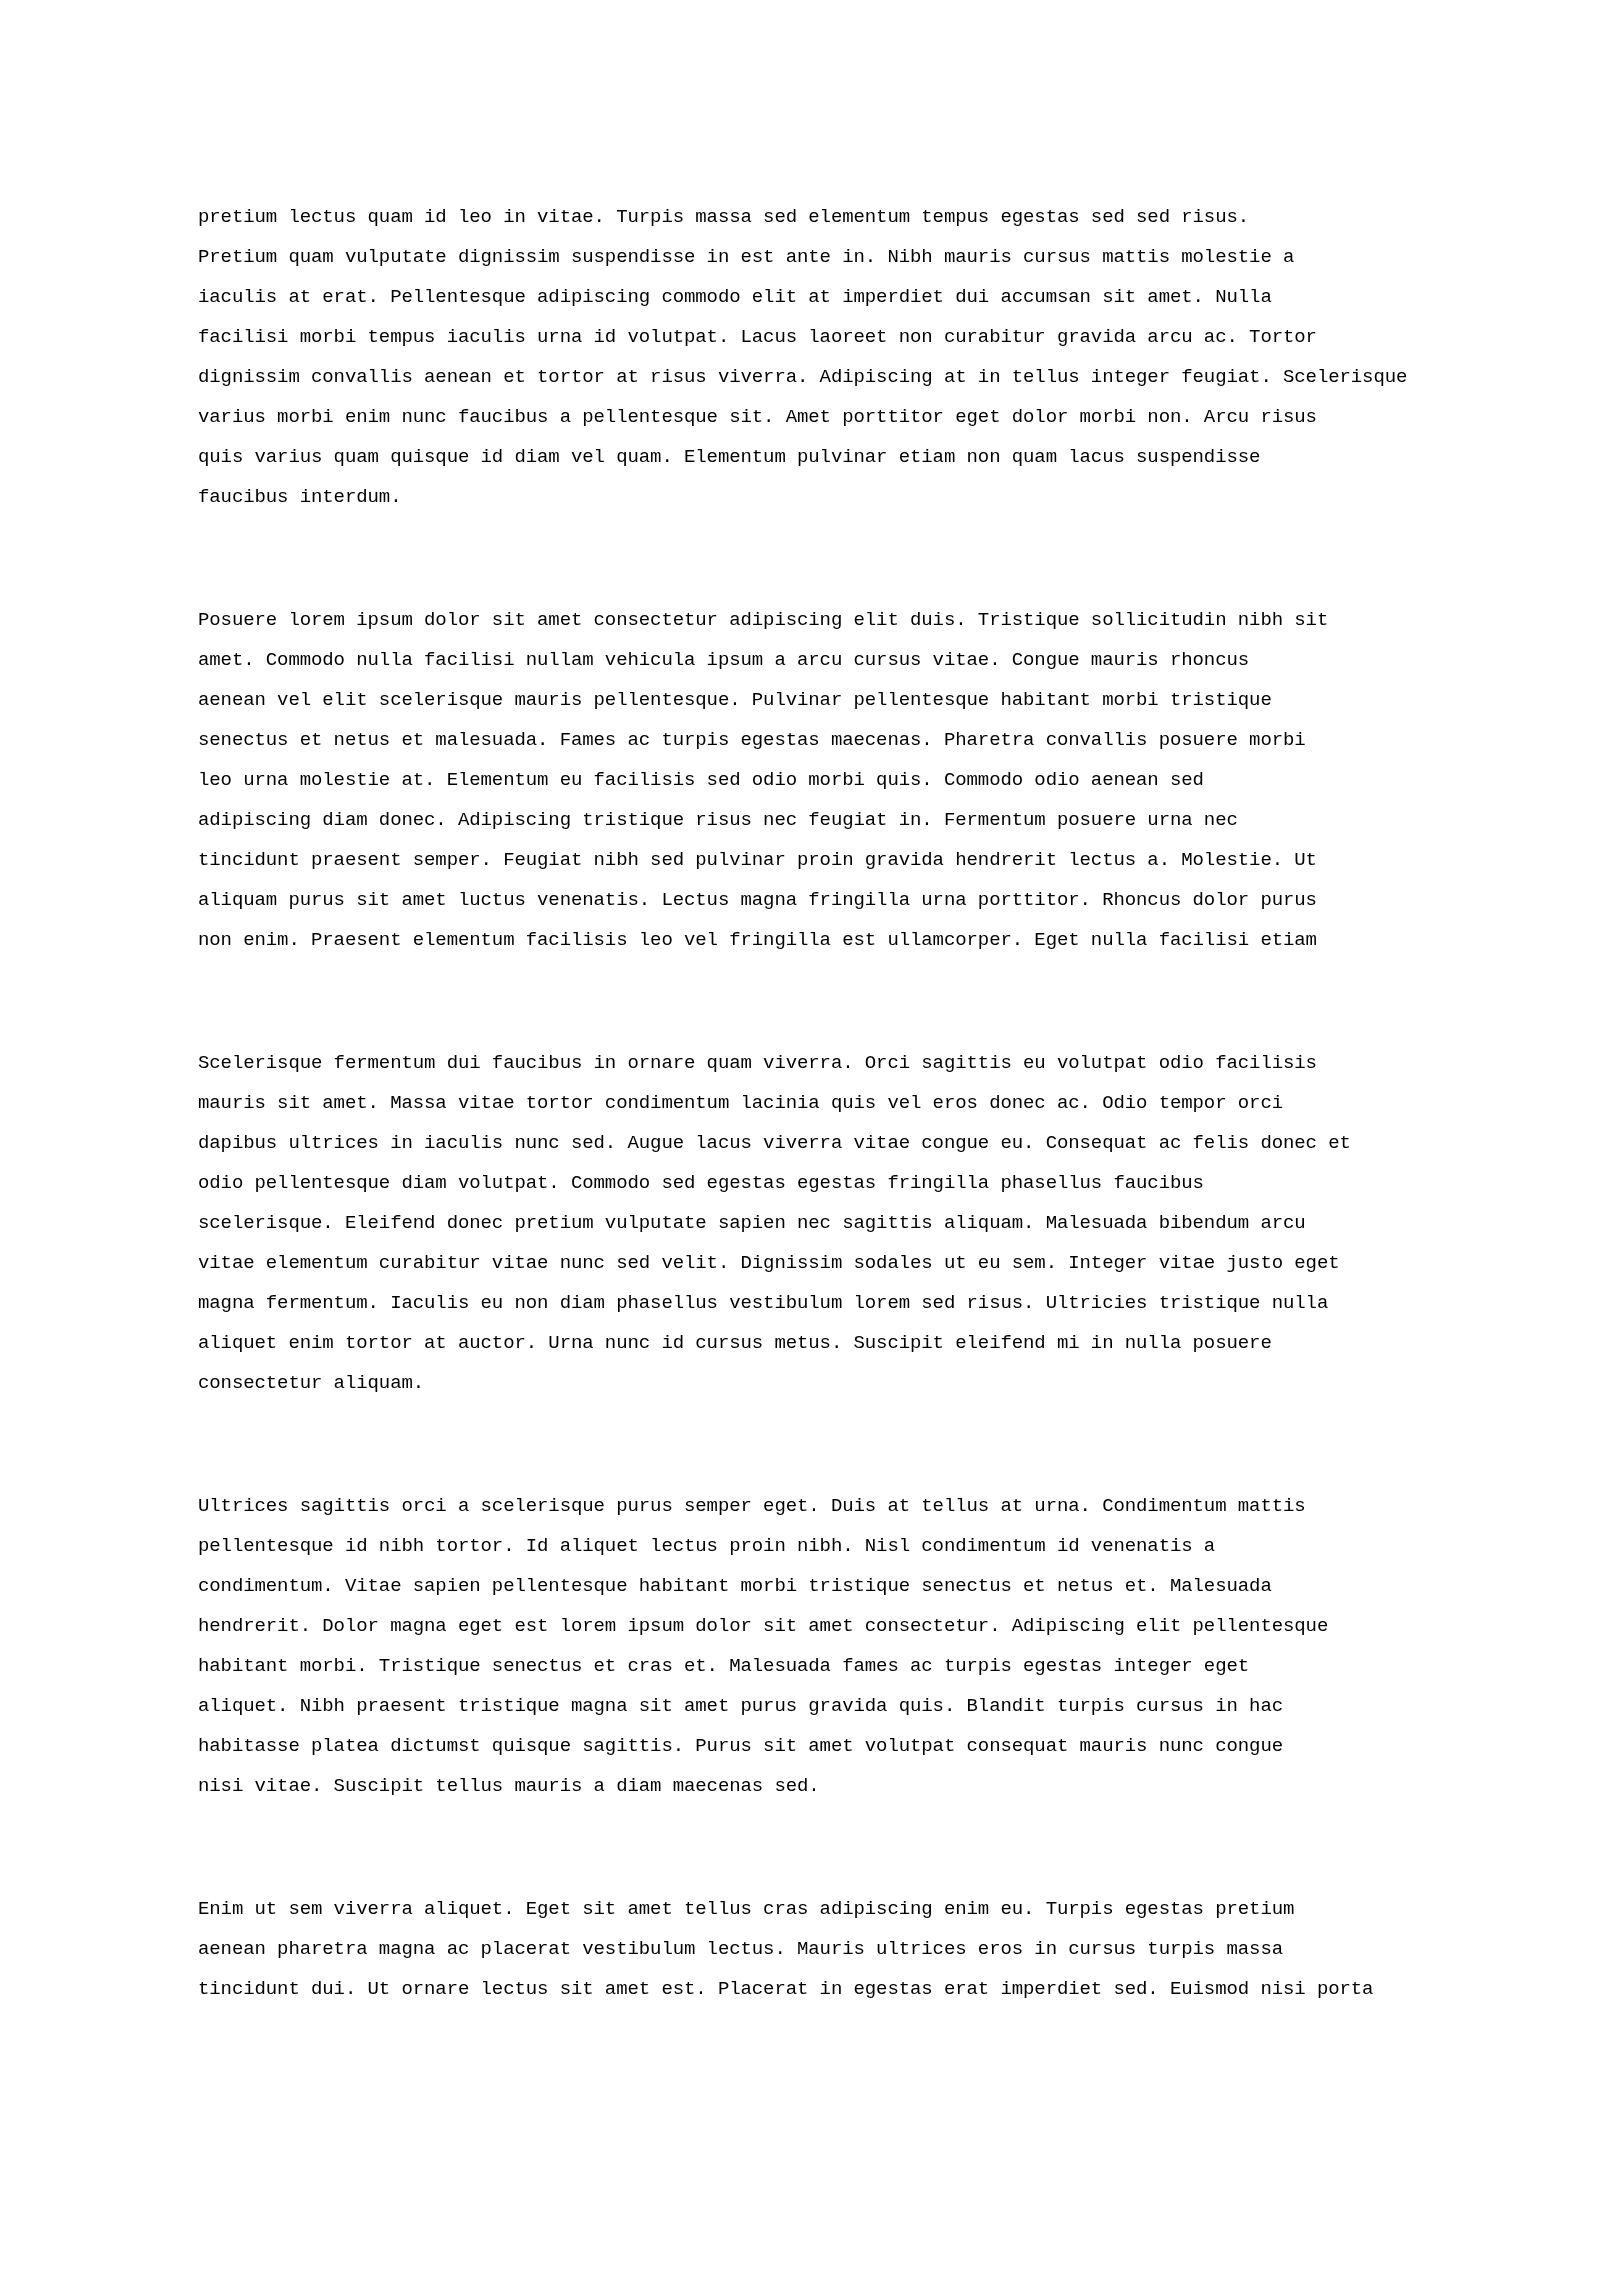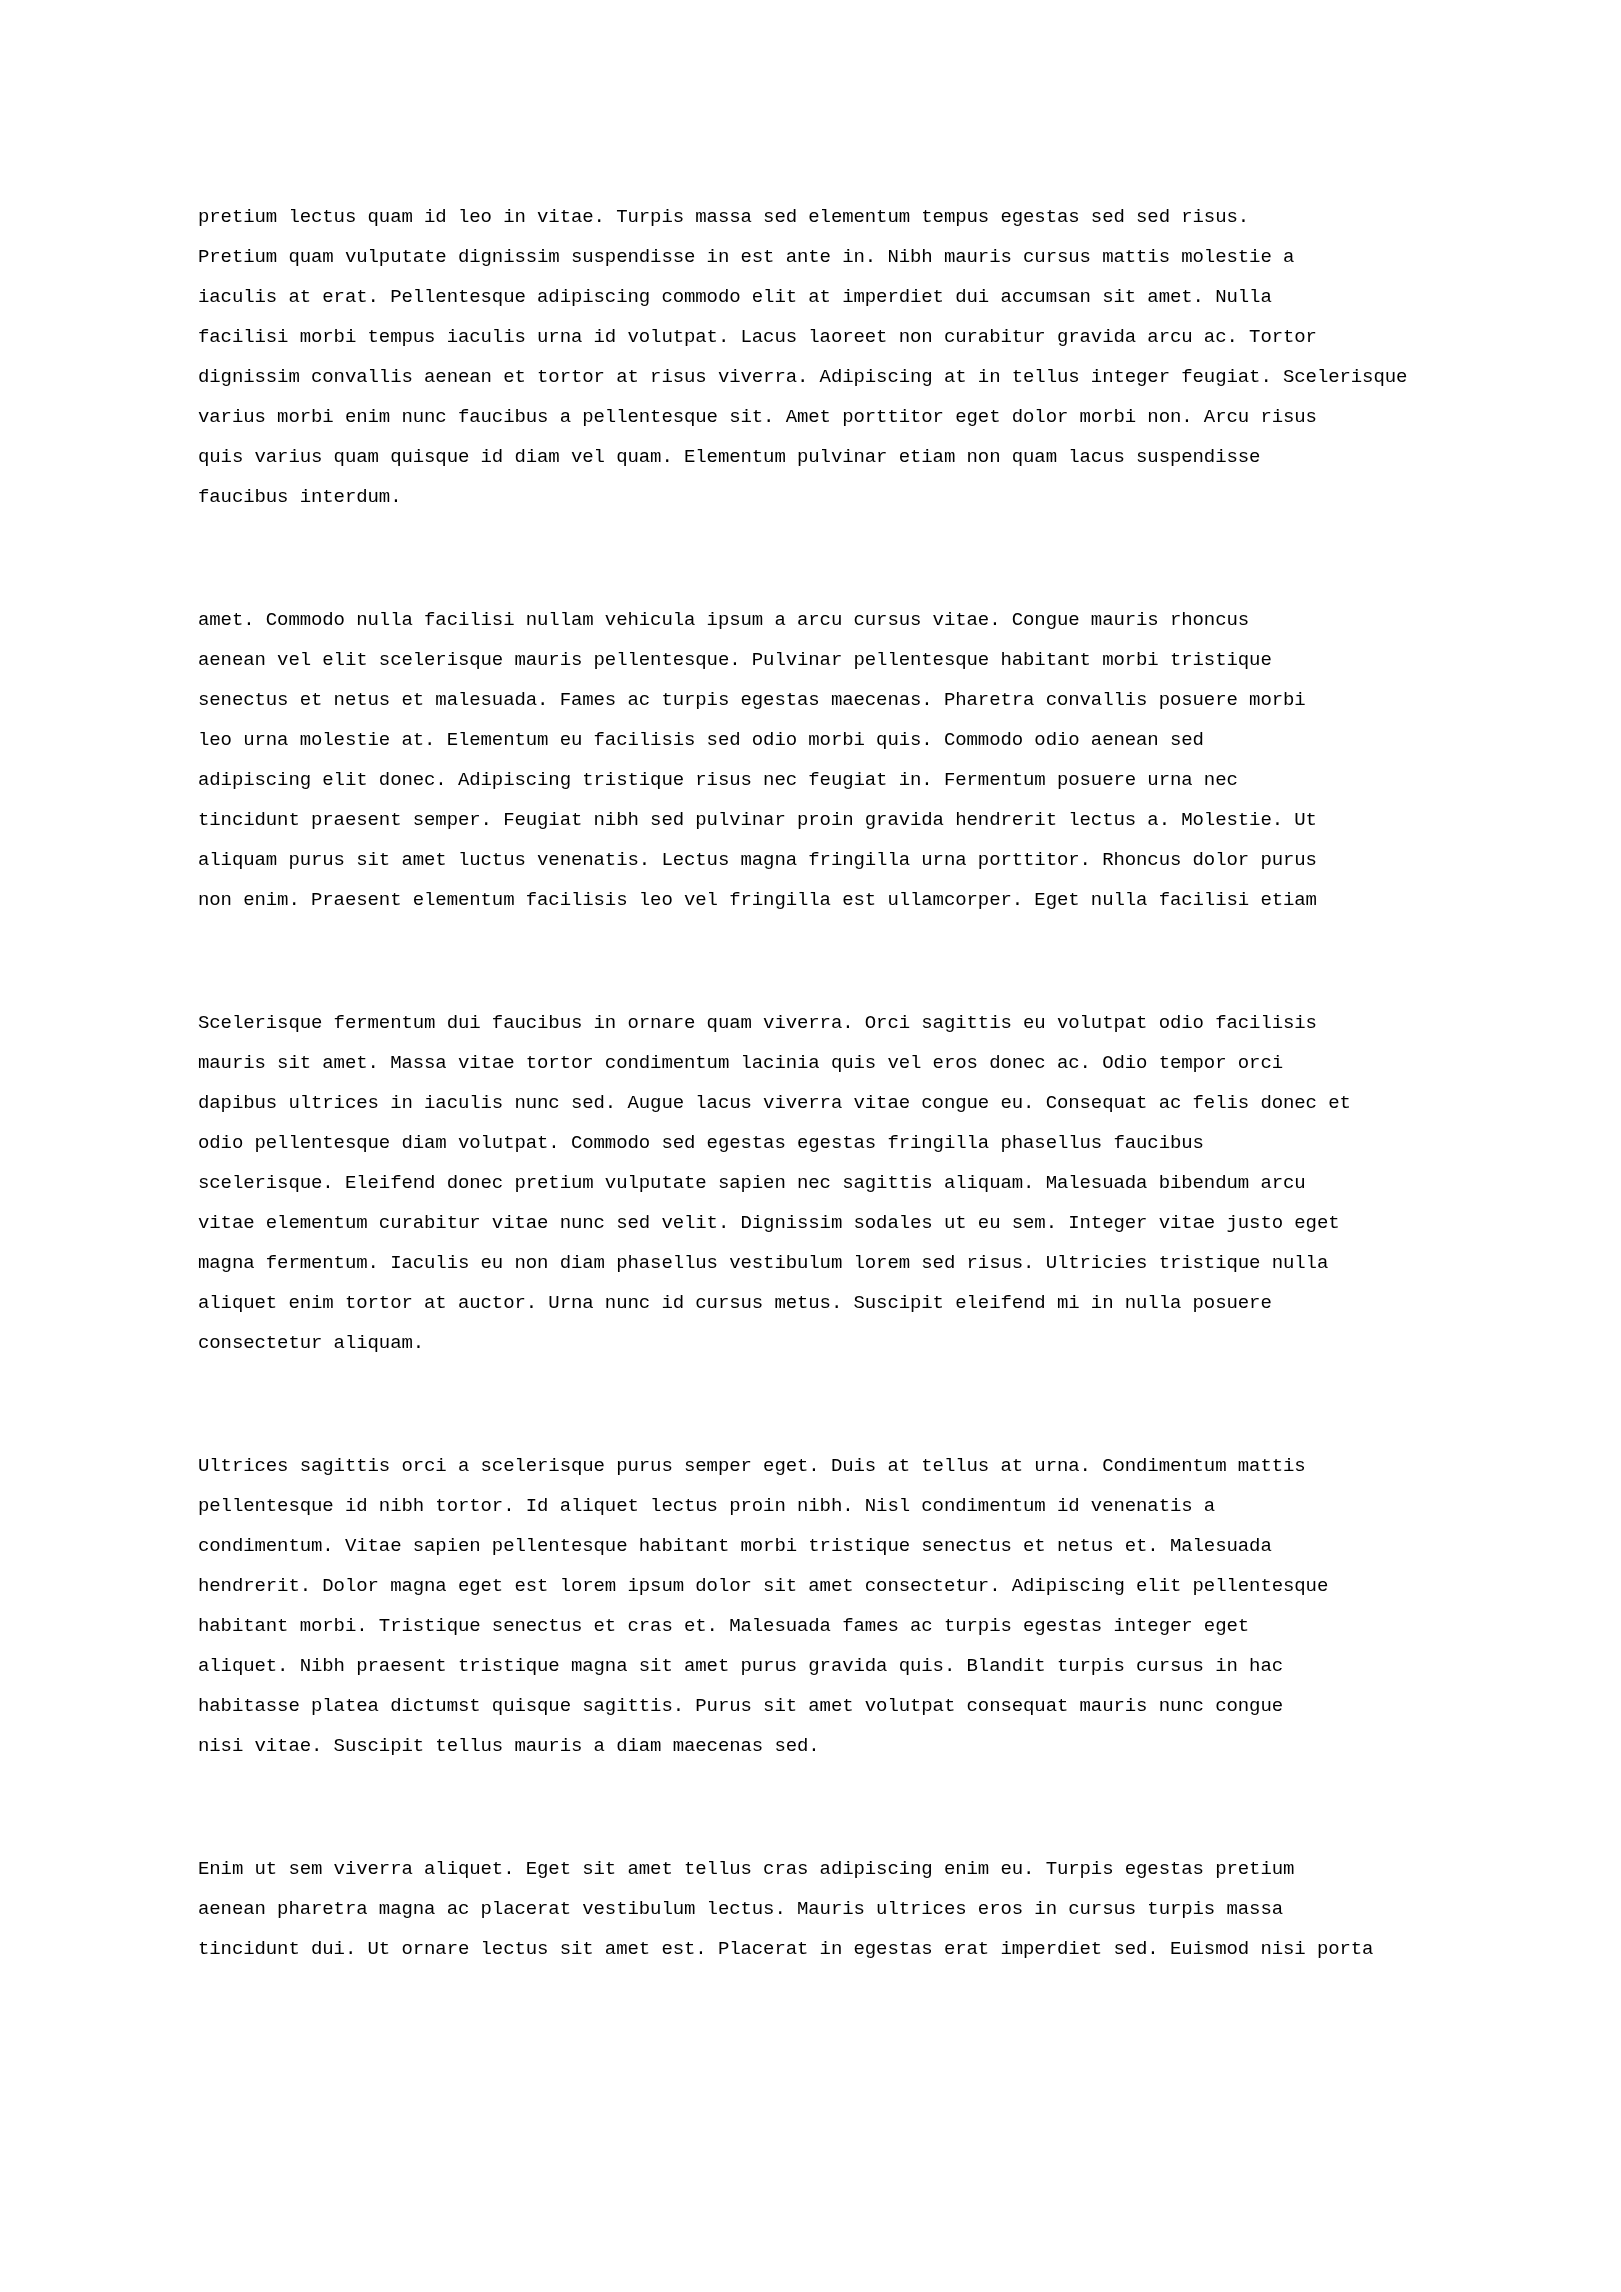--- a/index.html
+++ b/index.html
@@ -53,25 +53,26 @@
       <span class="line">Pretium quam vulputate dignissim suspendisse in est ante in. Nibh mauris cursus mattis molestie a</span>
       <span class="line">iaculis at erat. Pellentesque adipiscing commodo elit at imperdiet dui accumsan sit amet. Nulla</span>
       <span class="line">facilisi morbi tempus iaculis urna id volutpat. Lacus laoreet non curabitur gravida arcu ac. Tortor</span>
       <span class="line">dignissim convallis aenean et tortor at risus viverra. Adipiscing at in tellus integer feugiat. Scelerisque</span>
       <span class="line">varius morbi enim nunc faucibus a pellentesque sit. Amet porttitor eget dolor morbi non. Arcu risus</span>
       <span class="line">quis varius quam quisque id diam vel quam. Elementum pulvinar etiam non quam lacus suspendisse</span>
       <span class="line">faucibus interdum.</span>
     </div>
 
     <div class="paragraph">
+      <span class="line">Posuere lorem ipsum dolor sit amet consectetur adipiscing elit duis. Tristique sollicitudin nibh sit</span>
       <span class="line">amet. Commodo nulla facilisi nullam vehicula ipsum a arcu cursus vitae. Congue mauris rhoncus</span>
       <span class="line">aenean vel elit scelerisque mauris pellentesque. Pulvinar pellentesque habitant morbi tristique</span>
       <span class="line">senectus et netus et malesuada. Fames ac turpis egestas maecenas. Pharetra convallis posuere morbi</span>
       <span class="line">leo urna molestie at. Elementum eu facilisis sed odio morbi quis. Commodo odio aenean sed</span>
-      <span class="line">adipiscing elit donec. Adipiscing tristique risus nec feugiat in. Fermentum posuere urna nec</span>
+      <span class="line">adipiscing diam donec. Adipiscing tristique risus nec feugiat in. Fermentum posuere urna nec</span>
       <span class="line">tincidunt praesent semper. Feugiat nibh sed pulvinar proin gravida hendrerit lectus a. Molestie. Ut</span>
       <span class="line">aliquam purus sit amet luctus venenatis. Lectus magna fringilla urna porttitor. Rhoncus dolor purus</span>
       <span class="line">non enim. Praesent elementum facilisis leo vel fringilla est ullamcorper. Eget nulla facilisi etiam</span>
     </div>
 
     <div class="paragraph">
       <span class="line">Scelerisque fermentum dui faucibus in ornare quam viverra. Orci sagittis eu volutpat odio facilisis</span>
       <span class="line">mauris sit amet. Massa vitae tortor condimentum lacinia quis vel eros donec ac. Odio tempor orci</span>
       <span class="line">dapibus ultrices in iaculis nunc sed. Augue lacus viverra vitae congue eu. Consequat ac felis donec et</span>
       <span class="line">odio pellentesque diam volutpat. Commodo sed egestas egestas fringilla phasellus faucibus</span>

